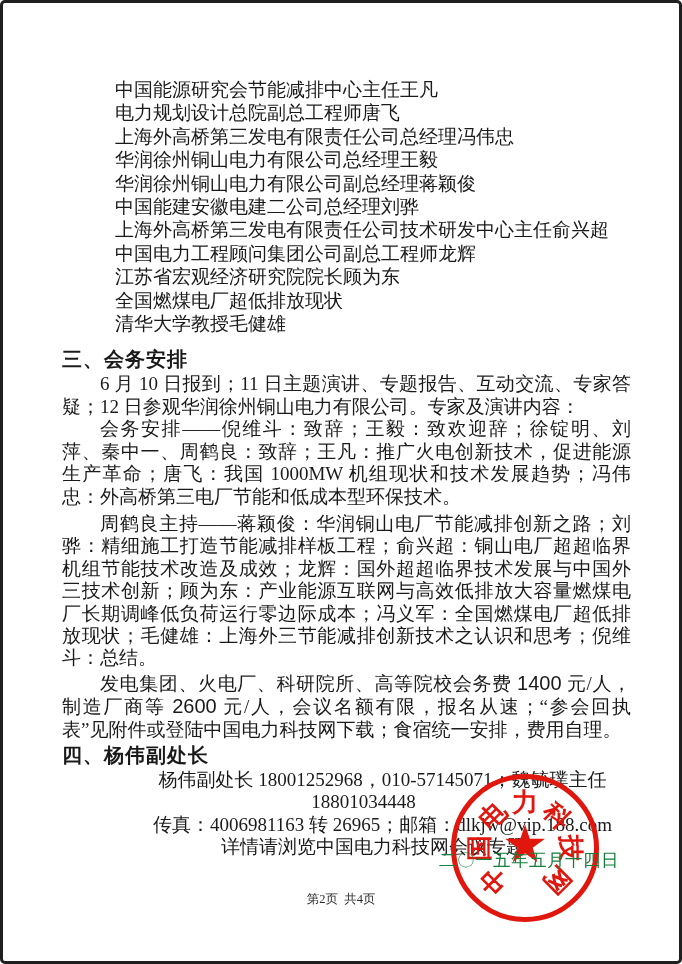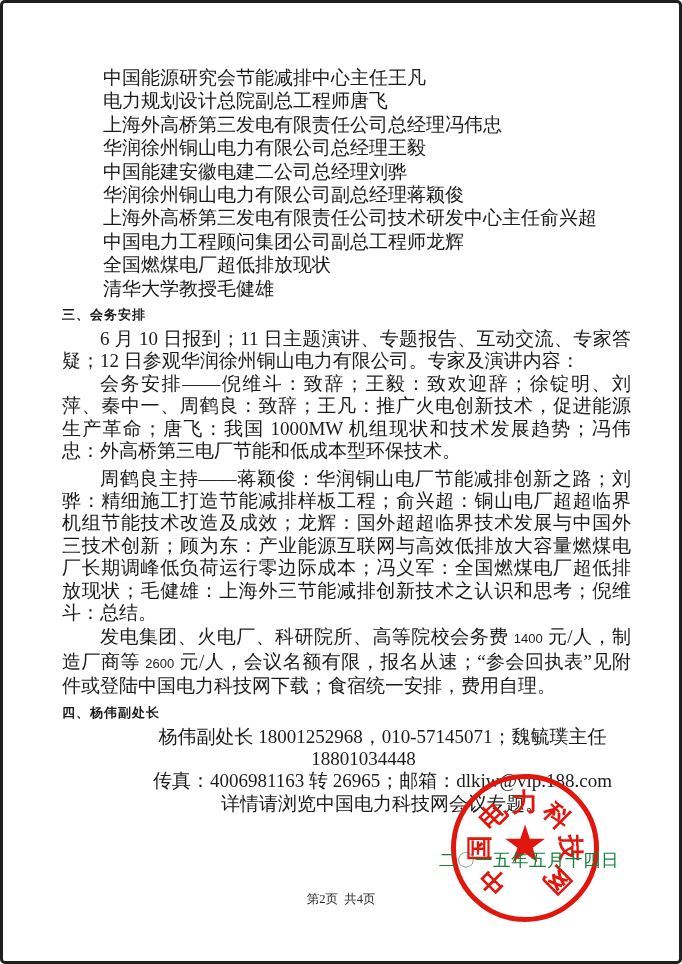--- a/index.html
+++ b/index.html
@@ -17,43 +17,43 @@
   }
   .content {
     position: absolute;
     left: 59px;
     top: 63px;
     width: 569px;
     font-size: 19px;
   }
   .attendees {
     list-style: none;
-    margin: 0;
+    margin: 12px;
     padding: 0 0 0 41px;
     line-height: 23.4px;
   }
   .section-heading {
     font-family: "Liberation Sans", "DejaVu Sans", sans-serif;
     font-weight: 700;
-    font-size: 13px;
+    font-size: 20px;
     line-height: 25px;
     margin: 2px 0 1px 0;
     letter-spacing: 1px;
   }
   .para {
     margin: 0;
     text-indent: 2em;
     text-align: justify;
     line-height: 22.4px;
   }
   .para-gap { margin-top: 5px; }
   .para-gap-sm { margin-top: 2px; }
   .sans-num {
     font-family: "Liberation Sans", "DejaVu Sans", sans-serif;
-    font-size: 13px;
+    font-size: 20px;
   }
   .contact-block .para { text-align: center; margin-left: 34px; }
   
   .seal {
     position: absolute;
     left: 448px;
     top: 771px;
     width: 148px;
     height: 148px;
     border: 5px solid #e1170e;
@@ -112,24 +112,25 @@
 
 <div class="page">
 
   <div class="content">
 
     <ul class="attendees">
       <li>中国能源研究会节能减排中心主任王凡</li>
       <li>电力规划设计总院副总工程师唐飞</li>
       <li>上海外高桥第三发电有限责任公司总经理冯伟忠</li>
       <li>华润徐州铜山电力有限公司总经理王毅</li>
+      <li>华润徐州铜山电力有限公司副总经理蒋颖俊</li>
       <li>中国能建安徽电建二公司总经理刘骅</li>
-      <li>华润徐州铜山电力有限公司副总经理蒋颖俊</li>
       <li>上海外高桥第三发电有限责任公司技术研发中心主任俞兴超</li>
       <li>中国电力工程顾问集团公司副总工程师龙辉</li>
+      <li>江苏省宏观经济研究院院长顾为东</li>
       <li>全国燃煤电厂超低排放现状</li>
       <li>清华大学教授毛健雄</li>
     </ul>
 
     <div class="section-heading">三、会务安排</div>
 
     <p class="para">6 月 10 日报到；11 日主题演讲、专题报告、互动交流、专家答疑；12 日参观华润徐州铜山电力有限公司。专家及演讲内容：</p>
 
     <p class="para">会务安排——倪维斗：致辞；王毅：致欢迎辞；徐锭明、刘萍、秦中一、周鹤良：致辞；王凡：推广火电创新技术，促进能源生产革命；唐飞：我国 1000MW 机组现状和技术发展趋势；冯伟忠：外高桥第三电厂节能和低成本型环保技术。</p>
 

